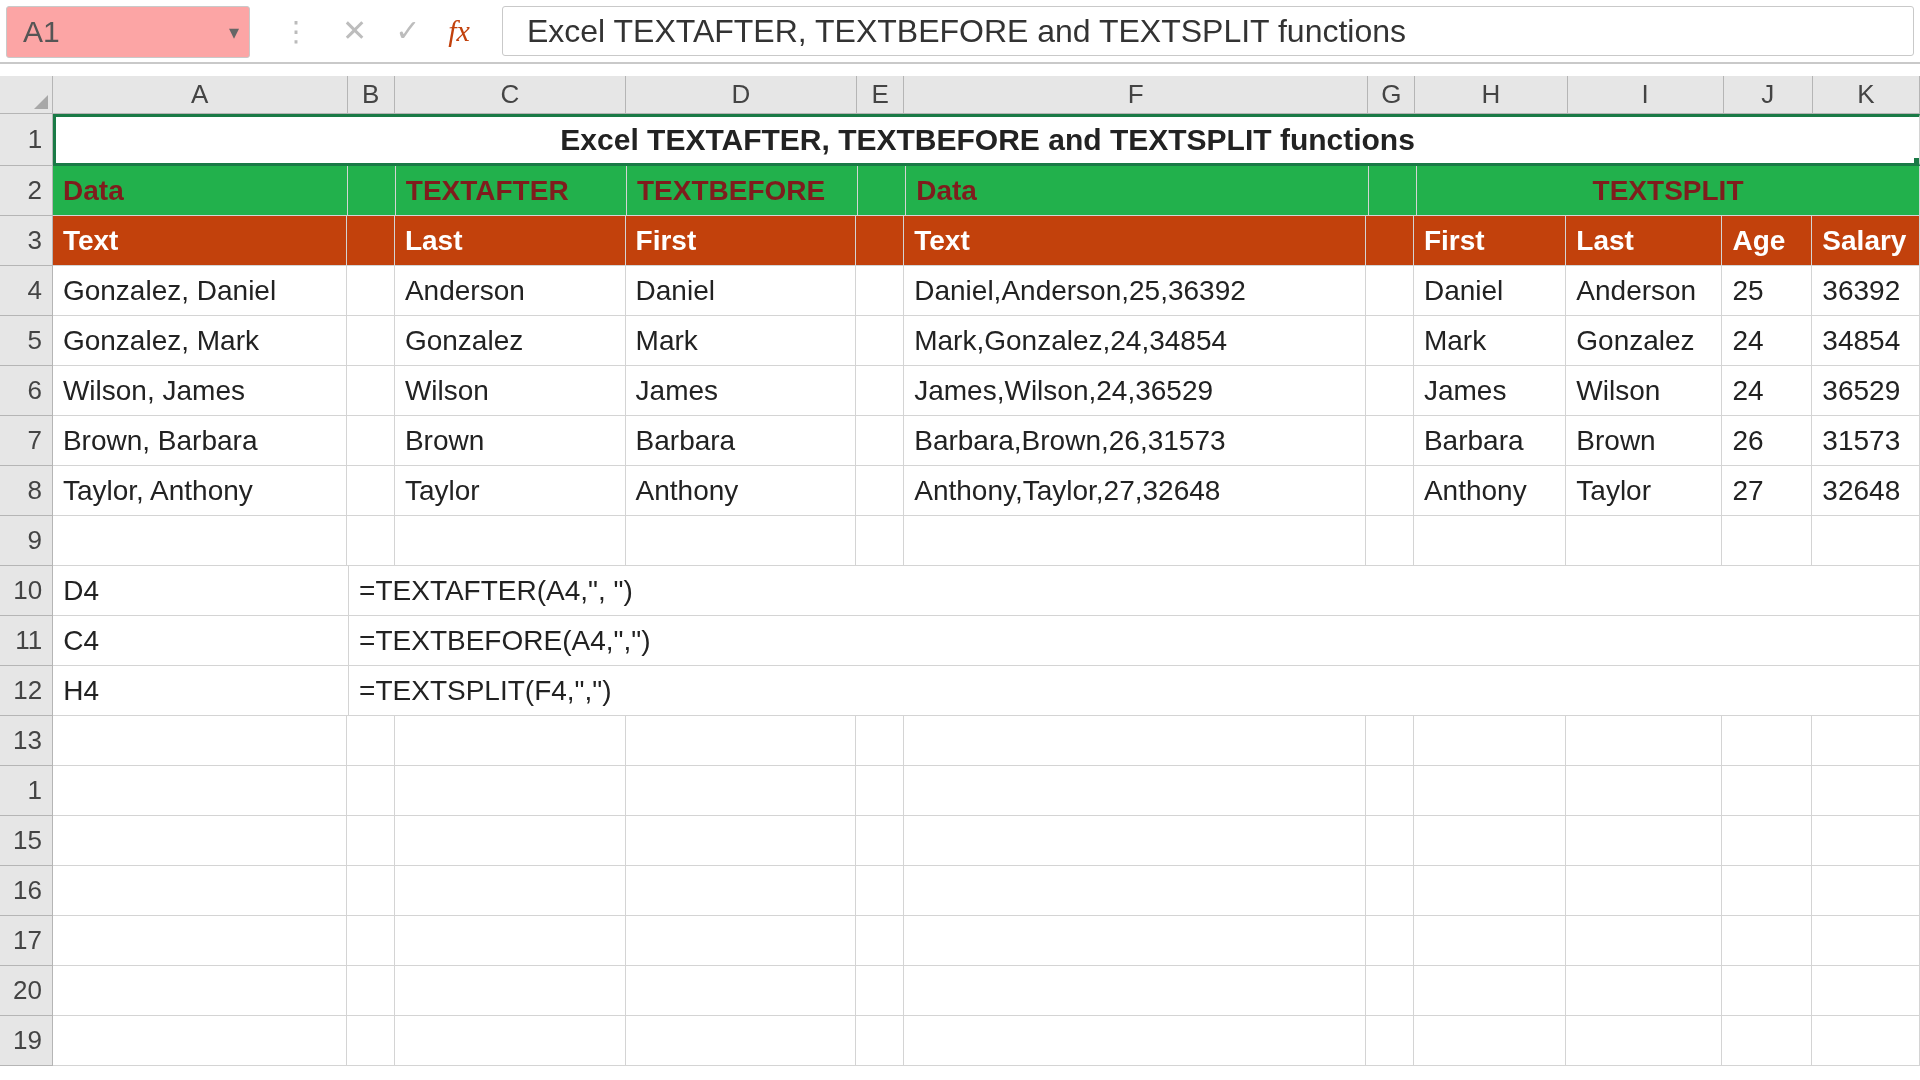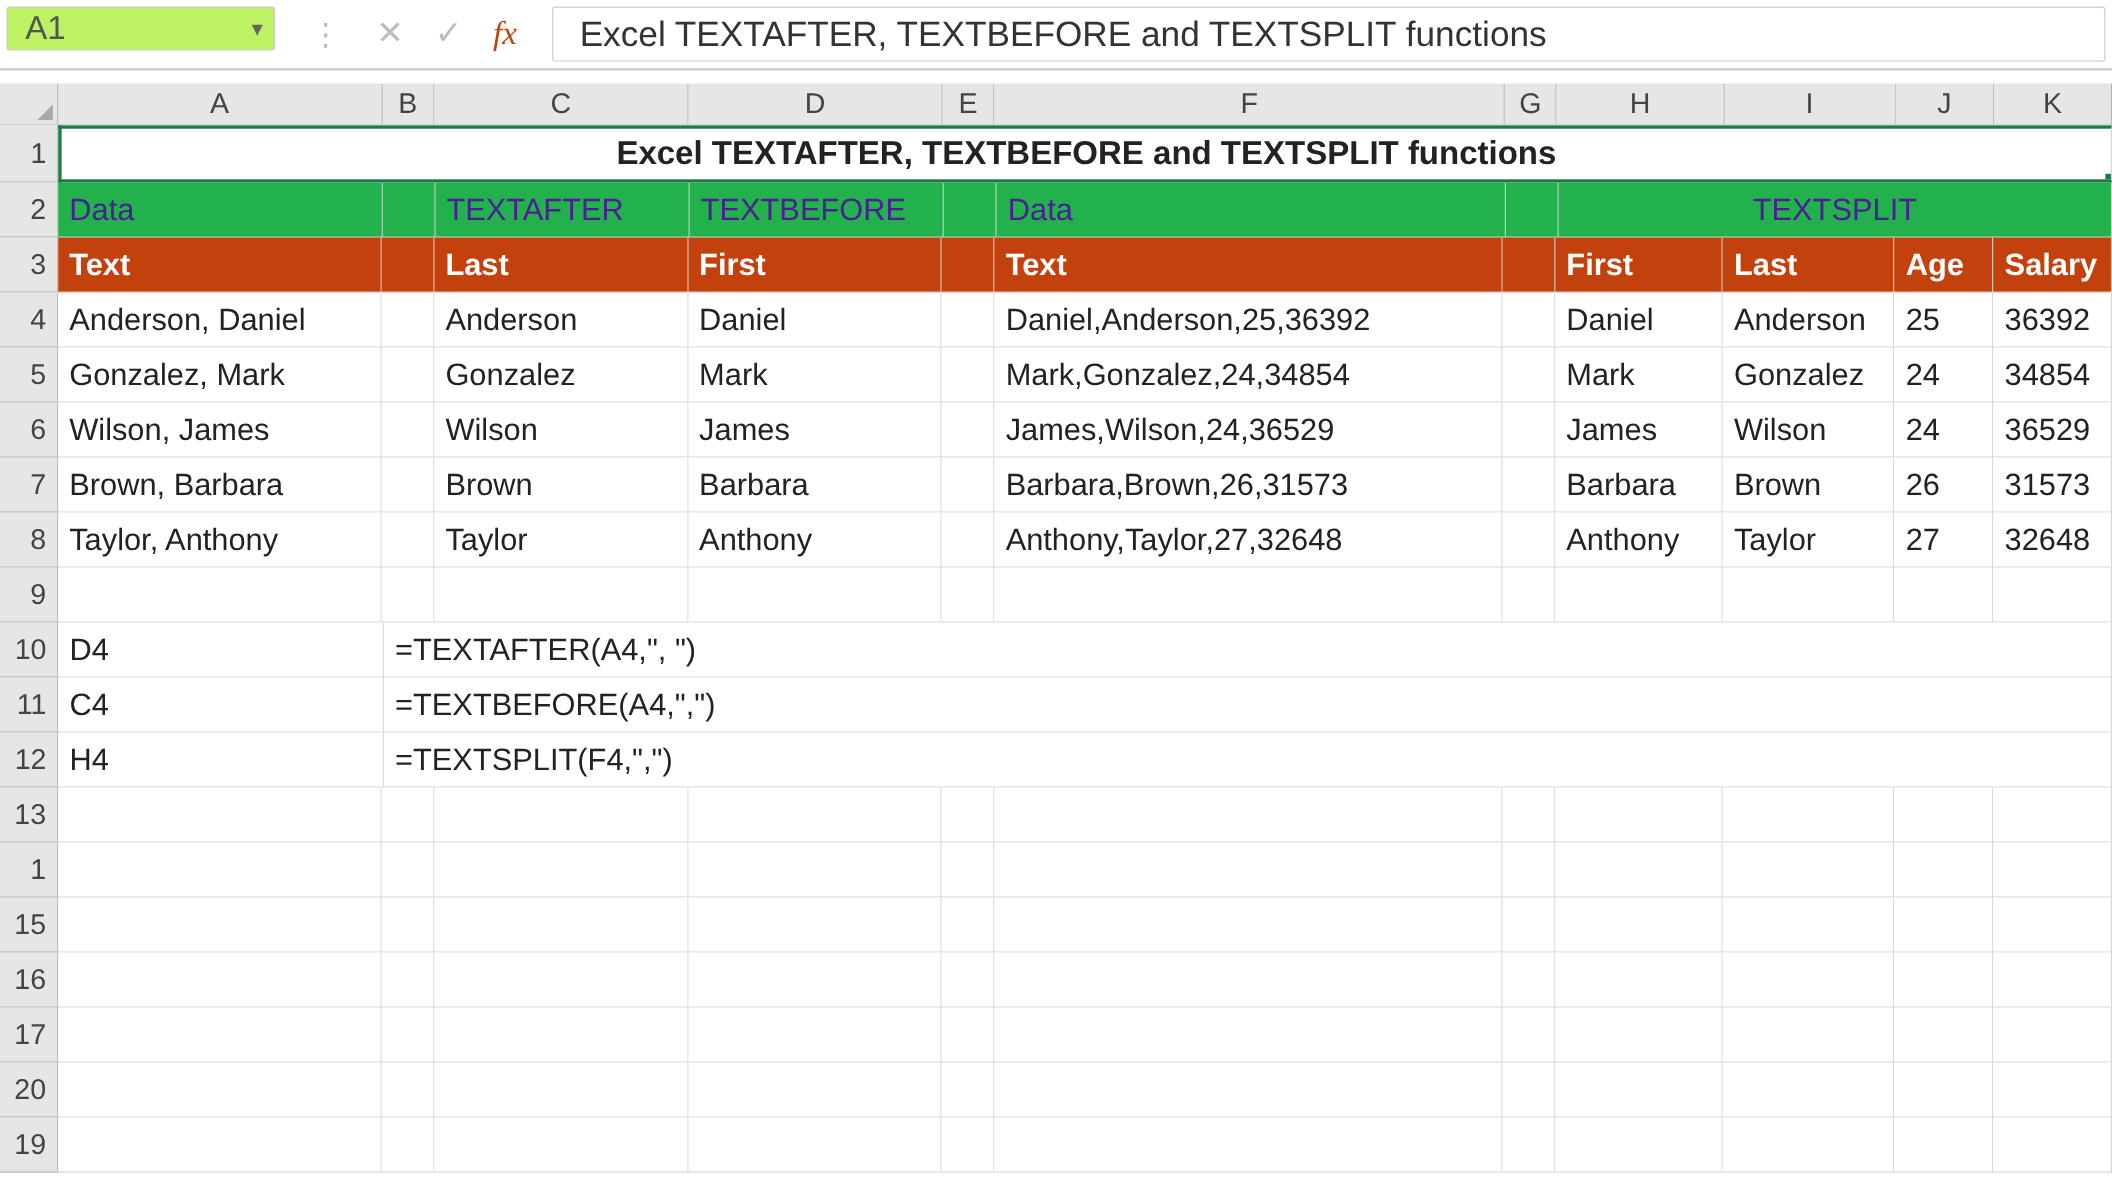--- a/index.html
+++ b/index.html
@@ -5,22 +5,22 @@
   * { box-sizing: border-box; margin: 0; padding: 0; }
   html, body { width:1920px; height:1080px; font-family: "Segoe UI", Arial, sans-serif; background:#fff; color:#222; }
   body { user-select:none; }
 
   
   .formula-bar-wrap {
     display:flex; align-items:stretch; height:64px;
     border-bottom:2px solid #c9c9c9; background:#fff; padding:6px 6px 6px 6px;
   }
   .name-box {
-    position:relative; width:244px; height:40px; border:1px solid #c9c9c9;
-    border-radius:3px; display:flex; align-items:center; background:#bef264;
+    position:relative; width:244px; height:52px; border:1px solid #c9c9c9;
+    border-radius:3px; display:flex; align-items:center; background:#fca5a5;
     font-size:30px; padding-left:16px; color:#555;
   }
   .name-box .chev { position:absolute; right:10px; color:#666; font-size:20px; }
   .mid-icons { display:flex; align-items:center; gap:28px; padding:0 32px; }
   .mid-icons .sep { color:#bbb; font-size:28px; margin-right:4px;}
   .mid-icons .ic  { font-size:30px; color:#bdbdbd; line-height:1;}
   .mid-icons .fx  { font-family:"Times New Roman",serif; font-style:italic; font-size:30px; color:#c2410c;}
   .formula-input {
     flex:1; border:1px solid #c9c9c9; border-radius:3px;
     display:flex; align-items:center; padding-left:24px;
@@ -59,21 +59,21 @@
     background:#fff;
   }
 
   
   .c-A{width:314px} .c-B{width:50px} .c-C{width:246px} .c-D{width:246px}
   .c-E{width:50px} .c-F{width:494px} .c-G{width:50px} .c-H{width:162px}
   .c-I{width:166px} .c-J{width:95px} .c-K{width:114px}
 
   
   .title-cell { font-weight:700; justify-content:center; font-size:30px; }
-  .hdr-green  { background:#22b14c; color:#4c1d95; font-weight:400; }
+  .hdr-green  { background:#22b14c; color:#7f1d1d; font-weight:700; }
   .hdr-green.center{justify-content:center;}
   .hdr-blue   { background:#c2410c; color:#fff; font-weight:700; }
 
   
   .sel-top   { border-top:3px solid #1a7a46; }
   .sel-bot   { border-bottom:3px solid #1a7a46; }
   .sel-left  { border-left:3px solid #1a7a46; }
   .sel-right { position:relative; }
   .sel-right::after{
      content:""; position:absolute; top:-3px; right:-3px; bottom:-3px; width:3px;
@@ -151,21 +151,21 @@
     <div class="cell hdr-blue c-G"></div>
     <div class="cell hdr-blue c-H">First</div>
     <div class="cell hdr-blue c-I">Last</div>
     <div class="cell hdr-blue c-J">Age</div>
     <div class="cell hdr-blue c-K">Salary</div>
   </div>
 
   <div id="data-rows">
       <div class="row">
         <div class="row-head">4</div>
-        <div class="cell c-A">Anderson, Daniel</div>
+        <div class="cell c-A">Gonzalez, Daniel</div>
         <div class="cell c-B"></div>
         <div class="cell c-C">Anderson</div>
         <div class="cell c-D">Daniel</div>
         <div class="cell c-E"></div>
         <div class="cell c-F">Daniel,Anderson,25,36392</div>
         <div class="cell c-G"></div>
         <div class="cell c-H">Daniel</div>
         <div class="cell c-I">Anderson</div>
         <div class="cell c-J">25</div>
         <div class="cell c-K">36392</div>

